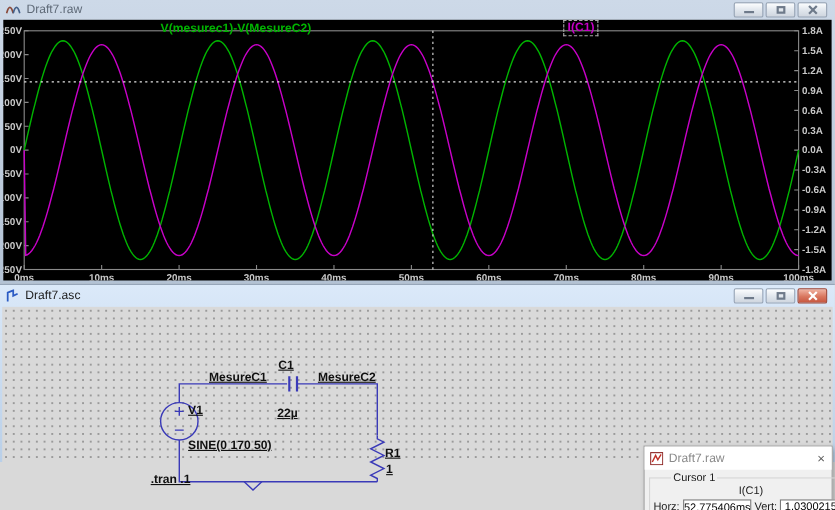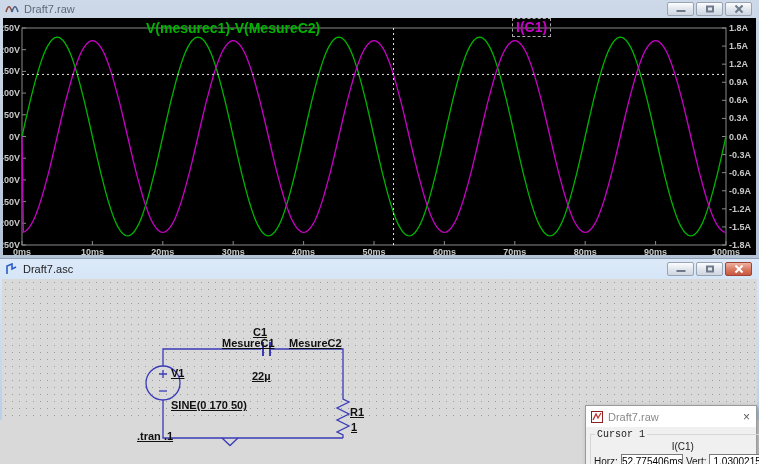--- a/index.html
+++ b/index.html
@@ -19,21 +19,21 @@
   .winbtn .x2 { transform:translate(-50%,-50%) rotate(-45deg); }
   .winbtn.red { background:linear-gradient(#f0b3a2,#d9775f 55%,#c75740); border-color:#9e4434; }
   .winbtn.red .x1,.winbtn.red .x2 { background:#fff; }
 
   
   #win-plot { position:absolute; top:0; left:0; width:759px; height:258px;
               background:linear-gradient(#cdd9e8,#b3c2d4); }
   #win-plot .titlebar { height:18px; }
   #win-plot .title-text { color:#5f6a78; }
   #plot-client { position:absolute; top:18px; left:3px; right:3px; bottom:3px; background:#000; }
-  .legend { position:absolute; font-size:14px; font-weight:bold; white-space:nowrap; }
+  .legend { position:absolute; font-size:11px; font-weight:bold; white-space:nowrap; }
   #legend-v { left:143px; top:2px; color:var(--trace_green); }
   #legend-i { left:509px; top:0px; color:var(--trace_magenta); border:1px dashed #a8a8a8; padding:0 3px 1px; }
   #plot-svg text.tick { fill:var(--axis_text); font-size:9px; font-weight:bold; font-family:"Liberation Sans",sans-serif; }
 
   
   #win-schem { position:absolute; top:258px; left:0; width:759px; height:162px;
                background:linear-gradient(#dbe9f9,#b9cfe8); border-top:1px solid #8fa0b5; }
   #win-schem .titlebar { height:20px; }
   #win-schem .title-text { color:#1c1c1c; }
   #schem-client { position:absolute; top:20px; left:2px; right:2px; bottom:0; background-color:#d9d9d9;
@@ -44,21 +44,21 @@
   #schem-svg .plate { stroke:var(--wire_blue); stroke-width:2; fill:none; }
   .slabel { position:absolute; font-size:11px; font-weight:bold; color:#101010; white-space:nowrap;text-decoration:underline; }
 
   
   #cursor-dialog { position:absolute; left:585px; top:405px; width:172px; height:92px;
                    background:#f0f0f0; border:1px solid #9b9b9b; box-shadow:2px 2px 5px rgba(0,0,0,.3); }
   #dlg-titlebar { height:21px; background:#ffffff; display:flex; align-items:center; gap:5px; padding:0 6px 0 5px; }
   #dlg-title { font-size:11px; color:#8a8a8a; }
   #dlg-close { margin-left:auto; color:#5a5a5a; font-size:12px; line-height:12px; }
   #cursor-dialog fieldset { border:1px solid #d6d6d6; margin:2px 4px 0; padding:1px 3px 3px; }
-  #cursor-dialog legend { font-size:10px; color:#1a1a1a; padding:0 2px; margin-left:1px;font-family:Liberation Mono, monospace; }
+  #cursor-dialog legend { font-size:10px; color:#1a1a1a; padding:0 2px; margin-left:16px; }
   .trace-name { text-align:center; font-size:10px; color:#1a1a1a; margin-bottom:2px; }
   .cursor-row { display:flex; align-items:center; gap:3px; font-size:10px; color:#1a1a1a; }
   .cursor-row input { width:62px; height:15px; border:1px solid #7a7a7a; background:#fff;
                       font-size:10px; text-align:center; font-family:"Liberation Sans",sans-serif; padding:0; }
 </style>
 </head>
 <body>
 
 <div id="win-plot">
   <div class="titlebar">
@@ -192,21 +192,21 @@
       <polyline class="wire" points="341,159 161,159 161,121"></polyline>
       <polyline class="wire" points="220,159 228,166.5 236,159"></polyline>
       <circle class="wire" cx="161" cy="104" r="17"></circle>
       <path class="wire" d="M161,91 L161,99 M157,95 L165,95"></path>
       <path class="wire" d="M157,112 L165,112"></path>
     </svg>
     <div class="slabel" style="left:169px;top:88px">V1</div>
     <div class="slabel" style="left:169px;top:120px">SINE(0 170 50)</div>
     <div class="slabel" style="left:251px;top:47px">C1</div>
     <div class="slabel" style="left:250px;top:91px">22µ</div>
-    <div class="slabel" style="left:220px;top:58px">MesureC1</div>
+    <div class="slabel" style="left:188px;top:58px">MesureC1</div>
     <div class="slabel" style="left:287px;top:58px">MesureC2</div>
     <div class="slabel" style="left:348px;top:127px">R1</div>
     <div class="slabel" style="left:349px;top:142px">1</div>
     <div class="slabel" style="left:135px;top:151px">.tran .1</div>
   </div>
 </div>
 
 <div id="cursor-dialog">
   <div id="dlg-titlebar">
     <svg width="12" height="12">

